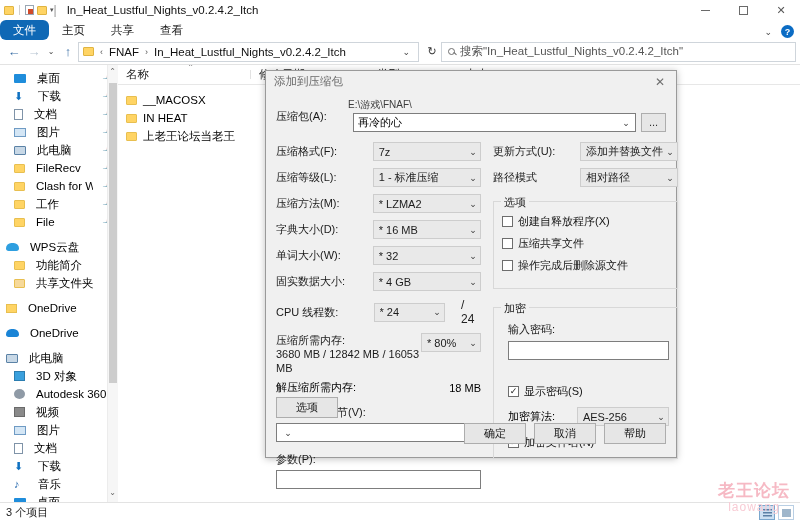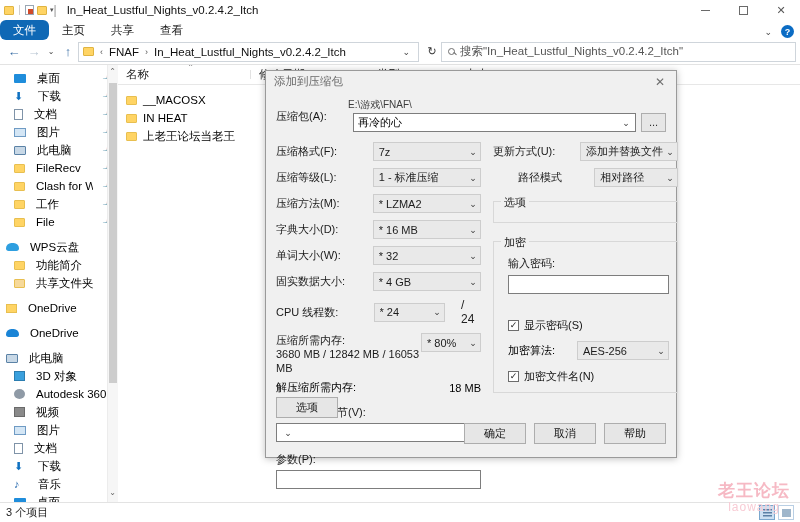--- a/index.html
+++ b/index.html
@@ -507,30 +507,44 @@
       <div class="rightcol">
         <div id="right-fields">
             <div class="lrow">
               <span class="lbl" style="width: 72px;">更新方式(U):</span>
               <span class="combo" style="width: 105px;">
                 <span class="cval">添加并替换文件</span>
                 <span class="combo-arrow">⌄</span>
               </span>
             </div>
             <div class="lrow">
-              <span class="lbl" style="width: 72px; margin-left: 25px;">路径模式</span>
+              <span class="lbl" style="width: 72px;">路径模式</span>
               <span class="combo" style="width: 105px;">
                 <span class="cval">相对路径</span>
                 <span class="combo-arrow">⌄</span>
               </span>
             </div>
           </div>
 
         <div class="group">
           <span class="gtitle">选项</span>
+          <div id="option-checks">
+              <div class="chk">
+                <span class="box"></span>
+                <span>创建自释放程序(X)</span>
+              </div>
+              <div class="chk">
+                <span class="box"></span>
+                <span>压缩共享文件</span>
+              </div>
+              <div class="chk">
+                <span class="box"></span>
+                <span>操作完成后删除源文件</span>
+              </div>
+            </div>
         </div>
 
         <div class="group" style="margin-top:18px; padding-bottom:6px">
           <span class="gtitle">加密</span>
           <div class="pwlabel">输入密码:</div>
           <div class="pwinput"></div>
 
           <div class="chk" style="margin-top:24px; margin-left:6px">
             <span class="box checked"></span>
             <span>显示密码(S)</span>

